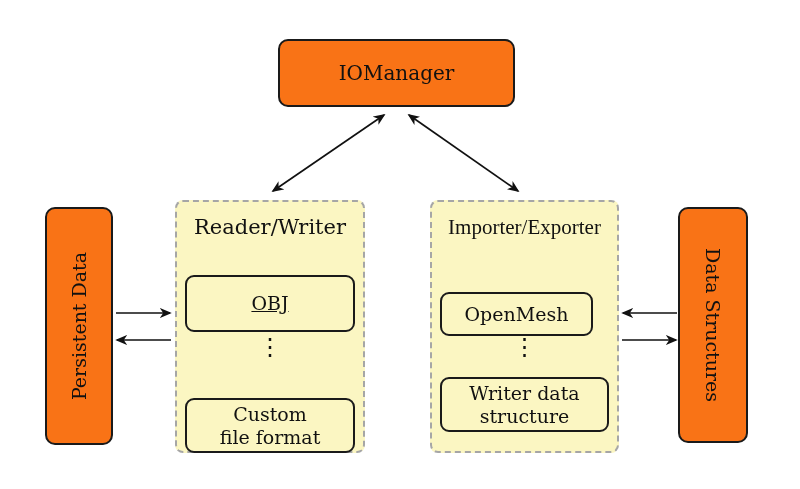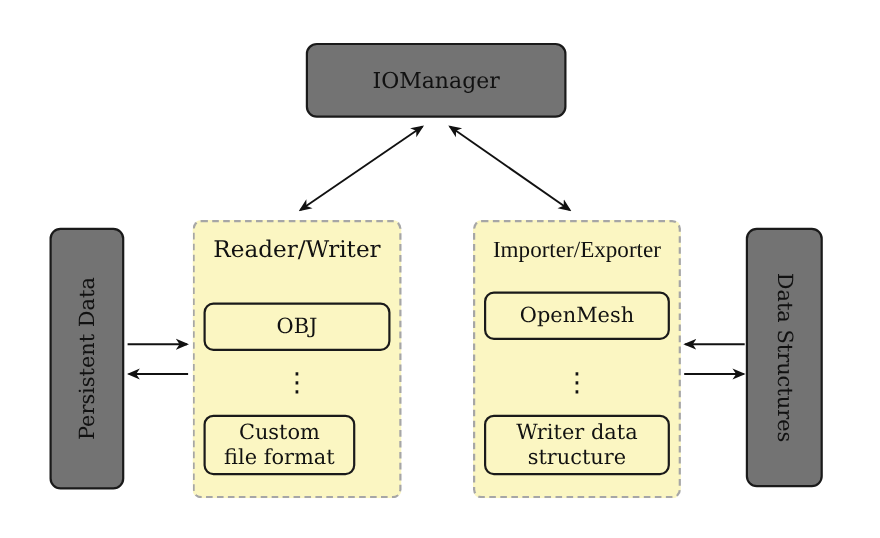--- a/index.html
+++ b/index.html
@@ -10,21 +10,21 @@
     height: 489px;
     background: #ffffff;
     font-family: "DejaVu Serif", "Liberation Serif", serif;
     color: #111111;
     overflow: hidden;
   }
   .node { position: absolute; }
 
   
   .solid-box {
-    background: #737373;
+    background: #f97316;
     border: 2.5px solid #1a1a1a;
     border-radius: 10px;
     display: flex;
     align-items: center;
     justify-content: center;
     font-size: 20px;
   }
 
   
   .container-box {
@@ -110,35 +110,35 @@
     <span class="rot rot-ccw">Persistent Data</span>
   </div>
 
   <div class="node solid-box vert-box" style="left:678px; top:207px; width:70px; height:236px;">
     <span class="rot rot-cw">Data Structures</span>
   </div>
 
   <div class="node container-box" style="left:175px; top:200px; width:190px; height:253px;">
     <div class="container-title" style="top:13px;">Reader/Writer</div>
   </div>
-  <div class="node item-box" style="left:185px; top:275px; width:170px; height:44px;">
+  <div class="node item-box" style="left:185px; top:275px; width:170px; height:57px;text-decoration:underline;">
     <span>OBJ</span>
   </div>
   <div class="node dots" style="left:185px; top:331px; width:170px; height:32px;">
     <span>⋮</span>
   </div>
-  <div class="node item-box" style="left:185px; top:377px; width:138px; height:55px;">
+  <div class="node item-box" style="left:185px; top:398px; width:170px; height:55px;">
     <span>Custom
 file format</span>
   </div>
 
   <div class="node container-box" style="left:430px; top:200px; width:189px; height:253px;">
     <div class="container-title" style="top:13px;font-family:Liberation Serif, serif;">Importer/Exporter</div>
   </div>
-  <div class="node item-box" style="left:440px; top:265px; width:169px; height:44px;">
+  <div class="node item-box" style="left:440px; top:292px; width:153px; height:44px;">
     <span>OpenMesh</span>
   </div>
   <div class="node dots" style="left:440px; top:331px; width:169px; height:32px;">
     <span>⋮</span>
   </div>
   <div class="node item-box" style="left:440px; top:377px; width:169px; height:55px;">
     <span>Writer data
 structure</span>
   </div>
 

